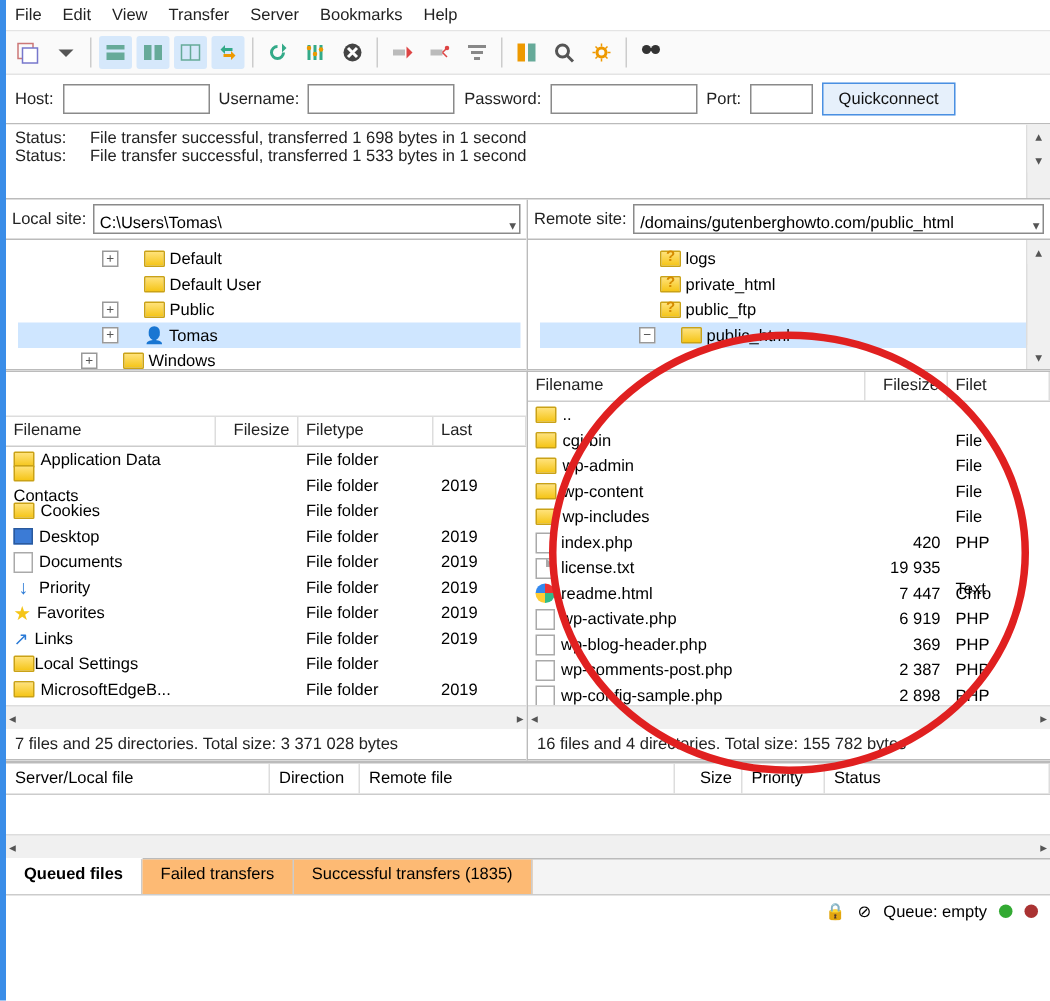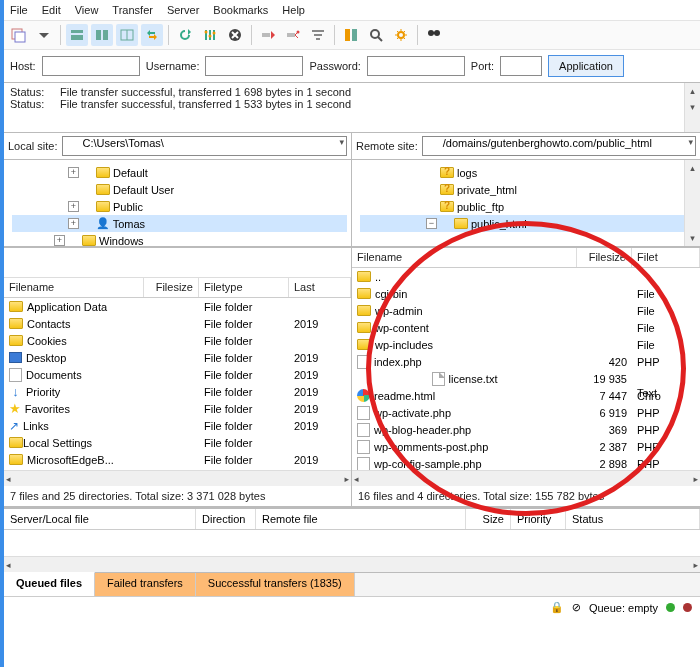--- a/index.html
+++ b/index.html
@@ -16,21 +16,21 @@
 .connbar .qc{border:1px solid #4a90e2;background:#e6f0fb;height:22px;padding:0 10px;cursor:pointer;color:#111}
 .log{padding:3px 6px;font-size:11px;color:#222;border-bottom:1px solid #bbb;background:#fff;height:50px;overflow:hidden;position:relative}
 .log .line{white-space:nowrap}
 .log .lbl{display:inline-block;width:50px}
 .vscroll{position:absolute;right:0;top:0;bottom:0;width:16px;background:#f0f0f0;border-left:1px solid #ddd}
 .vscroll .up,.vscroll .dn{height:16px;background:#f0f0f0;display:flex;align-items:center;justify-content:center;font-size:9px;color:#555}
 .splith{display:flex;border-bottom:1px solid #bbb}
 .pane{display:flex;flex-direction:column;overflow:hidden}
 .pathbar{display:flex;align-items:center;padding:3px 4px;gap:4px;border-bottom:1px solid #bbb;background:#fff}
 .pathbar label{color:#222}
-.pathbar .combo{flex:1;border:1px solid #8a8a8a;height:20px;display:flex;align-items:flex-start;padding:0 20px;position:relative;background:#fff}
+.pathbar .combo{flex:1;border:1px solid #8a8a8a;height:20px;display:flex;align-items:flex-end;padding:0 4px;position:relative;background:#fff}
 .pathbar .combo .arrow{position:absolute;right:2px;font-size:9px;color:#555}
 .tree{padding:4px 4px 4px 8px;background:#fff;height:90px;overflow:hidden;border-bottom:1px solid #bbb;position:relative}
 .tree .node{display:flex;align-items:center;gap:3px;height:17px;white-space:nowrap}
 .tree .tw{width:11px;height:11px;border:1px solid #999;display:inline-flex;align-items:center;justify-content:center;font-size:9px;line-height:1;color:#555;background:#fff}
 .tree .sp{width:11px;display:inline-block}
 .ico-folder{width:14px;height:11px;background:linear-gradient(#ffe27a,#f5c518);border:1px solid #caa216;border-radius:1px}
 .ico-folder.q{position:relative}
 .ico-folder.q::after{content:"?";position:absolute;left:3px;top:-2px;font-size:10px;font-weight:bold;color:#d68b00}
 .listhdr{display:flex;background:#fff;border-bottom:1px solid #ccc;height:20px}
 .listhdr .col{border-right:1px solid #ddd;padding:3px 5px;color:#222;white-space:nowrap;overflow:hidden}
@@ -183,21 +183,21 @@
 
 <div class="connbar">
   <label>Host:</label>
   <input style="width: 98px;">
   <label>Username:</label>
   <input style="width: 98px;">
   <label>Password:</label>
   <input type="password" style="width: 98px;">
   <label>Port:</label>
   <input style="width: 42px;">
-  <button class="qc">Application</button>
+  <button class="qc">Quickconnect</button>
 </div>
 
 <div class="log">
   <div class="line"><span class="lbl">Status:</span><span>File transfer successful, transferred 1 698 bytes in 1 second</span></div>
   <div class="line"><span class="lbl">Status:</span><span>File transfer successful, transferred 1 533 bytes in 1 second</span></div>
   <div class="vscroll">
       <div class="up">▴</div>
       <div style="flex:1"></div>
       <div class="dn">▾</div>
     </div>
@@ -294,21 +294,21 @@
         <div class="row">
           <div class="cell" style="width: 140px; display: flex; gap: 4px; align-items: center;">
             <span class="ico-folder"></span>
             <span>Application Data</span>
           </div>
           <div class="cell" style="width: 55px;"></div>
           <div class="cell" style="width: 90px;">File folder</div>
           <div class="cell" style="flex: 1 1 0%;"></div>
         </div>
         <div class="row">
-          <div class="cell" style="width: 140px; display: flex; gap: 4px; align-items: center;">
+          <div class="cell" style="width: 140px; display: flex; gap: 4px;  flex-direction: column;">
             <span class="ico-folder"></span>
             <span>Contacts</span>
           </div>
           <div class="cell" style="width: 55px;"></div>
           <div class="cell" style="width: 90px;">File folder</div>
           <div class="cell" style="flex: 1 1 0%;">2019</div>
         </div>
         <div class="row">
           <div class="cell" style="width: 140px; display: flex; gap: 4px; align-items: center;">
             <span class="ico-folder"></span>
@@ -438,21 +438,21 @@
         </div>
         <div class="row">
           <div class="cell" style="width: 225px; display: flex; gap: 4px; align-items: center;">
             <span class="ico-php"></span>
             <span>index.php</span>
           </div>
           <div class="cell" style="width: 55px; text-align: right;">420</div>
           <div class="cell" style="flex: 1 1 0%;">PHP</div>
         </div>
         <div class="row">
-          <div class="cell" style="width: 225px; display: flex; gap: 4px; align-items: center; justify-content: center;">
+          <div class="cell" style="width: 225px; display: flex; gap: 4px; align-items: center;">
             <span class="ico-file"></span>
             <span>license.txt</span>
           </div>
           <div class="cell" style="width: 55px; text-align: right;">19 935</div>
           <div class="cell" style="flex: 1 1 0%; margin-top: 28px;">Text</div>
         </div>
         <div class="row">
           <div class="cell" style="width: 225px; display: flex; gap: 4px; align-items: center;">
             <span class="ico-html"></span>
             <span>readme.html</span>
@@ -495,21 +495,21 @@
       </div>
     <div class="hscroll">
         <span>◂</span>
         <span>▸</span>
       </div>
     <div class="status">16 files and 4 directories. Total size: 155 782 bytes</div>
   </div>
 </div>
 
 <div class="xferhdr">
-  <div class="col" style="width:192px">Server/Local file</div>
+  <div class="col" style="width:176px">Server/Local file</div>
   <div class="col" style="width:60px">Direction</div>
   <div class="col" style="width:210px">Remote file</div>
   <div class="col" style="width:45px;text-align:right">Size</div>
   <div class="col" style="width:55px">Priority</div>
   <div class="col" style="flex:1">Status</div>
 </div>
 <div class="xferbody">
   <div class="hscroll" style="position:absolute;bottom:0;left:0;right:0">
       <span>◂</span>
       <span>▸</span>

